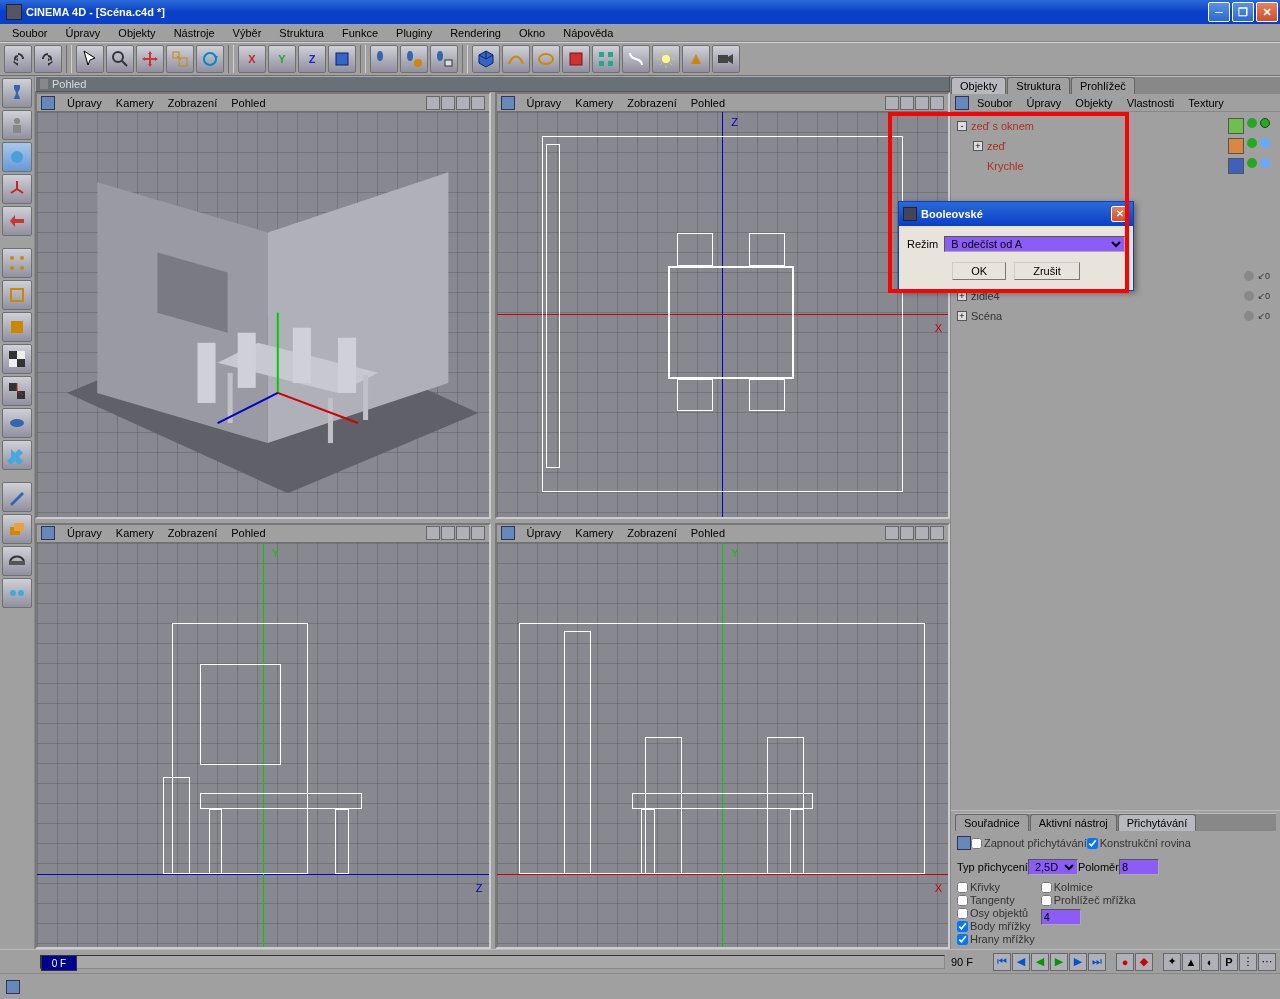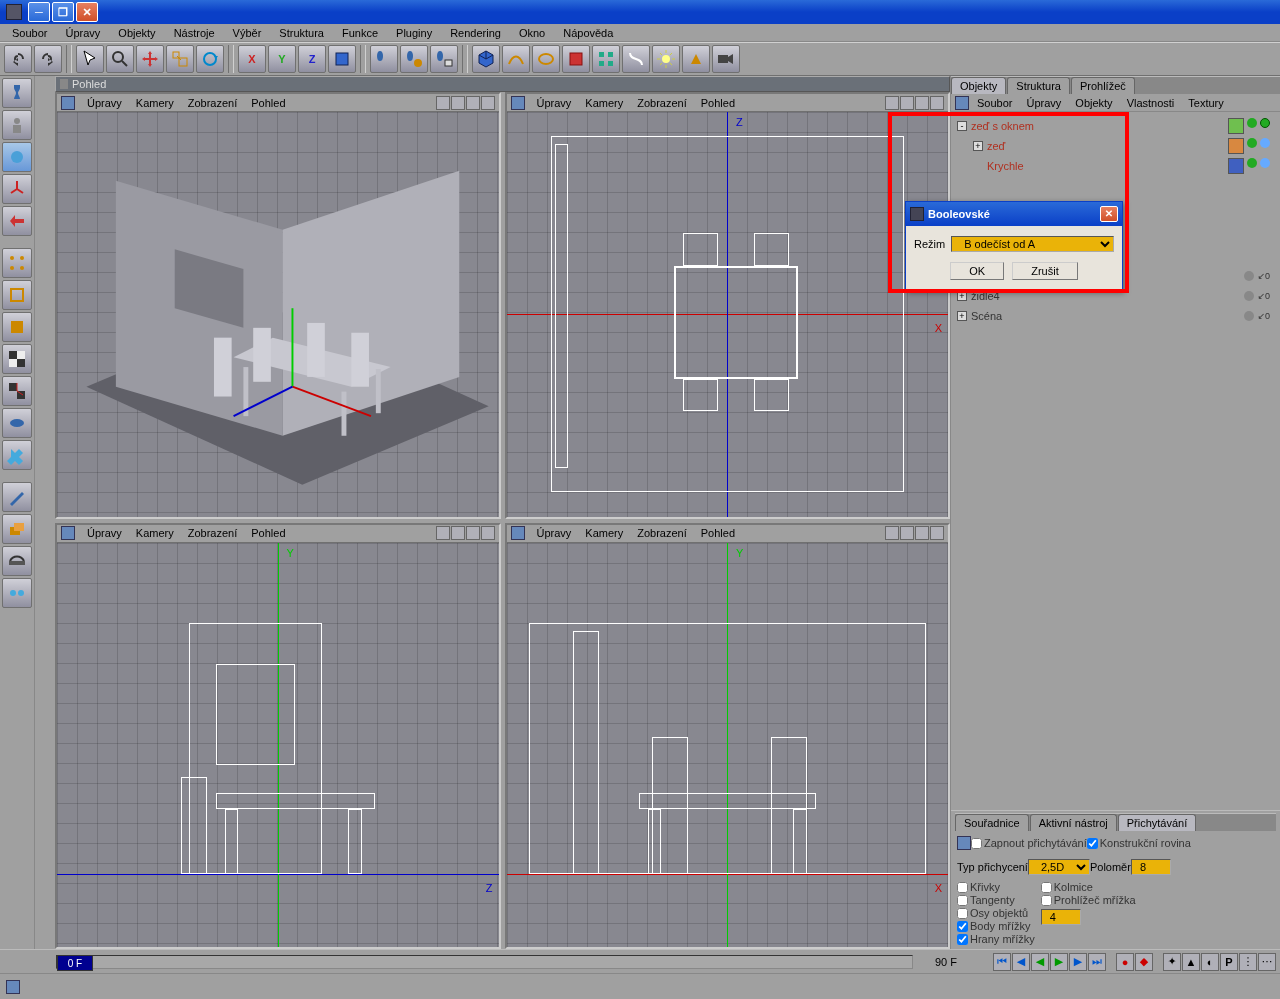--- a/index.html
+++ b/index.html
@@ -22,21 +22,21 @@
 .tsep { width:6px; height:28px; border-left:1px solid #707070; border-right:1px solid #d0d0d0; margin:0 2px; }
 
 
 .ic { width:20px; height:20px; display:block; }
 
 
 .workspace { position:absolute; top:76px; left:0; right:0; bottom:50px; display:flex; }
 .lefttools { width:35px; background:#a0a0a0; border-right:1px solid #888; display:flex; flex-direction:column; align-items:center; padding-top:2px; gap:2px; }
 .ltbtn { width:30px; height:30px; border:1px solid #707070; background:linear-gradient(to bottom,#d0d0d8,#9090a0); cursor:pointer; border-radius:2px; display:flex; align-items:center; justify-content:center; }
 
-.center { flex:1; display:flex; flex-direction:column; position:relative;margin-left:20px; }
+.center { flex:1; display:flex; flex-direction:column; position:relative; }
 .vptitle { height:16px; background:#6a7078; border:1px outset #aaa; display:flex; align-items:center; }
 .vptitle .gripper { width:8px; height:10px; background:#888; margin:0 4px; }
 .vptitle .lbl { color:#ddd; }
 .vprow { flex:1; display:flex; }
 .vpsplit { width:4px; background:#a0a0a0; cursor:col-resize; }
 .vhsplit { height:4px; background:#a0a0a0; cursor:row-resize; }
 .viewport { flex:1; display:flex; flex-direction:column; border:2px inset #ccc; background:#888; position:relative; }
 .vpmenu { height:18px; background:#a0a0a0; display:flex; align-items:center; padding:0 4px; gap:2px; border-bottom:1px solid #707070; }
 .vpmenu .arrow { width:14px; height:14px; background:#6688bb; border:1px solid #335; margin-right:4px; }
 .vpmenu span { padding:1px 6px; cursor:pointer; }
@@ -63,55 +63,56 @@
 .objrow .nm { color:#333; cursor:pointer; }
 .objrow .nm.sel { color:#b03020; }
 .objrow .ricon { width:16px; height:16px; border:1px solid #555; }
 .objrow .dots { margin-left:auto; width:50px; display:flex; gap:3px; justify-content:flex-end; padding-right:6px; }
 .dot { width:10px; height:10px; border-radius:50%; }
 
 
 .hlbox { position:absolute; border:4px solid #ff0000; pointer-events:none; z-index:50; }
 
 
-.dialog { position:absolute; width:218px; background:#e8e4dc; border:1px solid #0a3fc7; box-shadow:2px 2px 6px rgba(0,0,0,0.4); z-index:40;margin-left:7px; }
+.dialog { position:absolute; width:236px; background:#e8e4dc; border:1px solid #0a3fc7; box-shadow:2px 2px 6px rgba(0,0,0,0.4); z-index:40; }
 .dialog .dtitle { height:24px; background:linear-gradient(to bottom,#2a6ad8,#0a3fc7); color:#fff; font-weight:bold; display:flex; align-items:center; padding:0 4px; }
 .dialog .dtitle .dicon { width:14px; height:14px; background:#445; margin-right:4px; border:1px solid #223; }
 .dialog .dclose { width:18px; height:16px; background:linear-gradient(to bottom,#e88060,#d0502a); border:1px solid #fff; border-radius:2px; margin-left:auto; color:#fff; font-size:10px; line-height:14px; text-align:center; cursor:pointer; }
 .dialog .dbody { padding:10px 8px; background:#e8e4dc; }
 .dialog .drow { display:flex; align-items:center; gap:6px; margin-bottom:10px; }
 .dialog .dbtns { display:flex; justify-content:center; gap:8px; }
 .wbtn { padding:2px 18px; border:1px outset #ccc; background:#e8e4dc; cursor:pointer; }
 
 
 .coordpanel { background:#a0a0a0; border-top:1px solid #bbb; padding:2px 4px; font-size:10px; }
 .snaprow { display:flex; align-items:center; gap:0; margin:2px 0; flex-wrap:wrap; }
 .snaprow label { display:flex; align-items:center; gap:2px; color:#333; white-space:nowrap; }
 .snaprow input[type=checkbox]{ width:11px; height:11px; }
 .snapcol { display:flex; flex-direction:column; gap:1px; margin-right:6px; }
-select,input[type=text]{ font-size:11px; border:1px inset #aaa; background:#eab308; padding:0 8px; height:16px; }
+select,input[type=text]{ font-size:11px; border:1px inset #aaa; background:#8b5cf6; padding:0 2px; height:16px; }
 
 
 .statusbar { position:absolute; bottom:0; left:0; right:0; height:50px; background:#a0a0a0; border-top:1px solid #bbb; display:flex; flex-direction:column; }
-.timeline { height:24px; display:flex; align-items:center; padding:0 4px; gap:18px; border-bottom:1px solid #888; }
+.timeline { height:24px; display:flex; align-items:center; padding:0 4px; gap:2px; border-bottom:1px solid #888; }
 .tlslider { flex:1; height:14px; border:1px inset #888; background:#a8a8a8; margin:0 4px; position:relative; }
 .tlslider .knob { position:absolute; left:0; top:-1px; width:36px; height:16px; background:#000090; color:#fff; font-size:10px; text-align:center; line-height:16px; border:1px solid #333; }
 .tlbtns { display:flex; gap:1px; }
 .tlb { width:18px; height:18px; background:#b0b0b8; border:1px solid #666; display:flex; align-items:center; justify-content:center; cursor:pointer; }
 .statusrow { flex:1; display:flex; align-items:center; padding:0 6px; }
 
 
 .wf { position:absolute; border:1px solid #fff; }
 .axis { position:absolute; }
 </style>
 </head>
 <body>
 
 <div class="titlebar">
   <div class="appicon"></div>
+  <div class="title">CINEMA 4D - [Scéna.c4d *]</div>
   <div class="winbtn">─</div>
   <div class="winbtn">❐</div>
   <div class="winbtn close">✕</div>
 </div>
 
 <div class="menubar">
   <span>Soubor</span>
   <span>Úpravy</span>
   <span>Objekty</span>
   <span>Nástroje</span>

